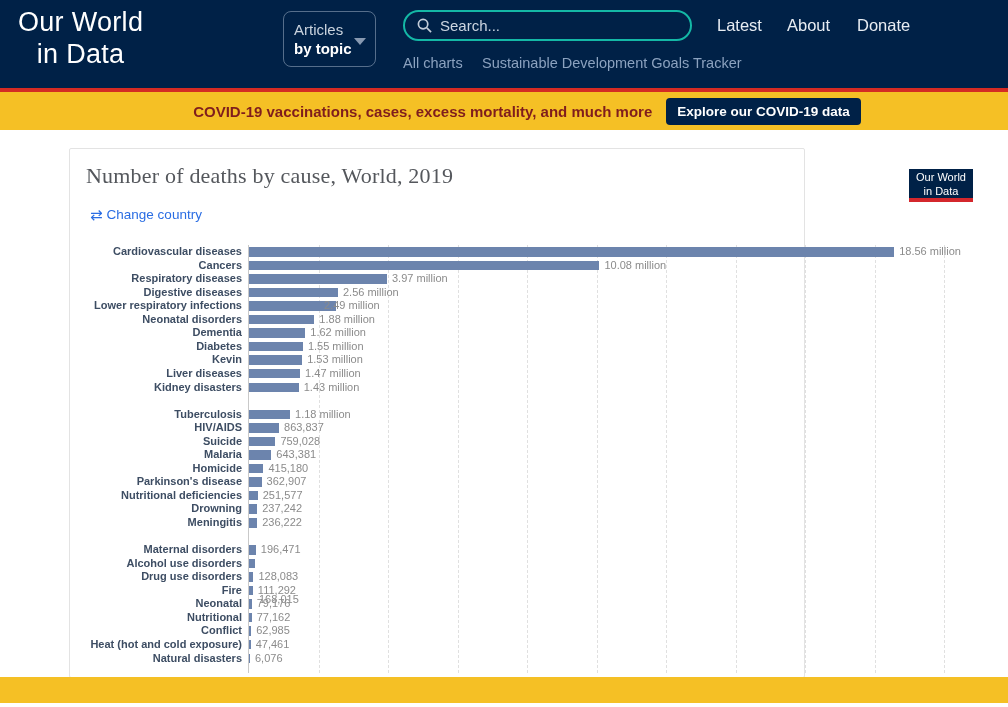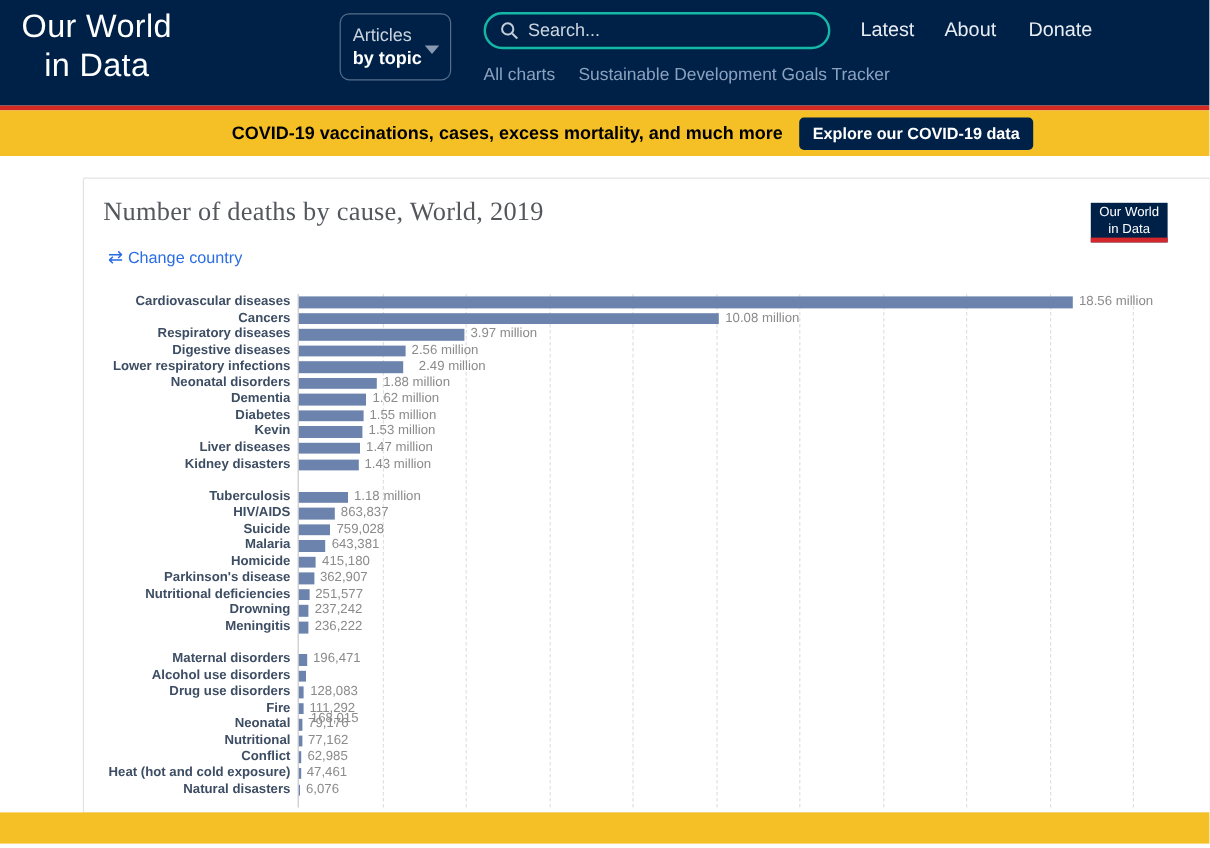--- a/index.html
+++ b/index.html
@@ -36,26 +36,26 @@
   .topnav { position:absolute; top:16px; font-size:16.5px; color:#e8edf3; }
   .topnav.latest { left:717px; }
   .topnav.about { left:787px; }
   .topnav.donate { left:857px; }
 
   
   .red-strip { position:absolute; left:0; top:88px; width:1008px; height:4px; background:#d42b23; }
   .banner { position:absolute; left:0; top:92px; width:1008px; height:38px; background:#f5c025;
           display:flex; align-items:center; justify-content:center; gap:14px; }
   .banner-inner { display:flex; align-items:center; gap:14px; transform:translateX(23px); }
-  .banner-text { font-weight:bold; font-size:15px; color:#000000; }
+  .banner-text { font-weight:bold; font-size:15px; color:#7f1d1d; }
   .banner-btn { background:#002147; color:#ffffff; font-size:13.5px; font-weight:bold;
           border:none; border-radius:4px; padding:6px 11px; cursor:pointer; font-family:inherit; }
 
   
-  .card { position:absolute; left:69px; top:148px; width:940px; height:530px;
+  .card { position:absolute; left:69px; top:148px; width:736px; height:530px;
           background:#ffffff; border:1px solid #e3e3e3; border-radius:2px; }
   .card-title { position:absolute; left:16px; top:14px;
           font-family:"Liberation Serif","DejaVu Serif",serif; font-weight:normal;
           font-size:22px; color:#54575c; letter-spacing:.2px; }
   .change-country { position:absolute; left:20px; top:58px; color:#2a6de3; font-size:13.5px;
           display:flex; align-items:center; gap:4px; }
   .cc-icon { font-size:15px; line-height:13px; }
   .owid-badge { position:absolute; left:839px; top:20px; width:64px; height:33px;
           background:#002147; border-bottom:4px solid #d4272c; color:#ffffff;
           font-size:11px; line-height:14px; text-align:center; padding-top:1px; display:block; }
@@ -148,21 +148,21 @@
         <div class="row-value" style="left: 322.005px;">3.97 million</div>
       </div>
       <div class="chart-row" style="top: 40.65px;">
         <div class="row-label">Digestive diseases</div>
         <div class="row-bar" style="width: 88.9905px; background: rgb(108, 132, 173);"></div>
         <div class="row-value" style="left: 272.99px;">2.56 million</div>
       </div>
       <div class="chart-row" style="top: 54.2px;">
         <div class="row-label">Lower respiratory infections</div>
         <div class="row-bar" style="width: 86.5571px; background: rgb(108, 132, 173);"></div>
-        <div class="row-value" style="left: 279px;">2.49 million</div>
+        <div class="row-value" style="left: 254px;">2.49 million</div>
       </div>
       <div class="chart-row" style="top: 67.75px;">
         <div class="row-label">Neonatal disorders</div>
         <div class="row-bar" style="width: 65.3524px; background: rgb(108, 132, 173);"></div>
         <div class="row-value" style="left: 249.352px;">1.88 million</div>
       </div>
       <div class="chart-row" style="top: 81.3px;">
         <div class="row-label">Dementia</div>
         <div class="row-bar" style="width: 56.3143px; background: rgb(108, 132, 173);"></div>
         <div class="row-value" style="left: 240.314px;">1.62 million</div>

